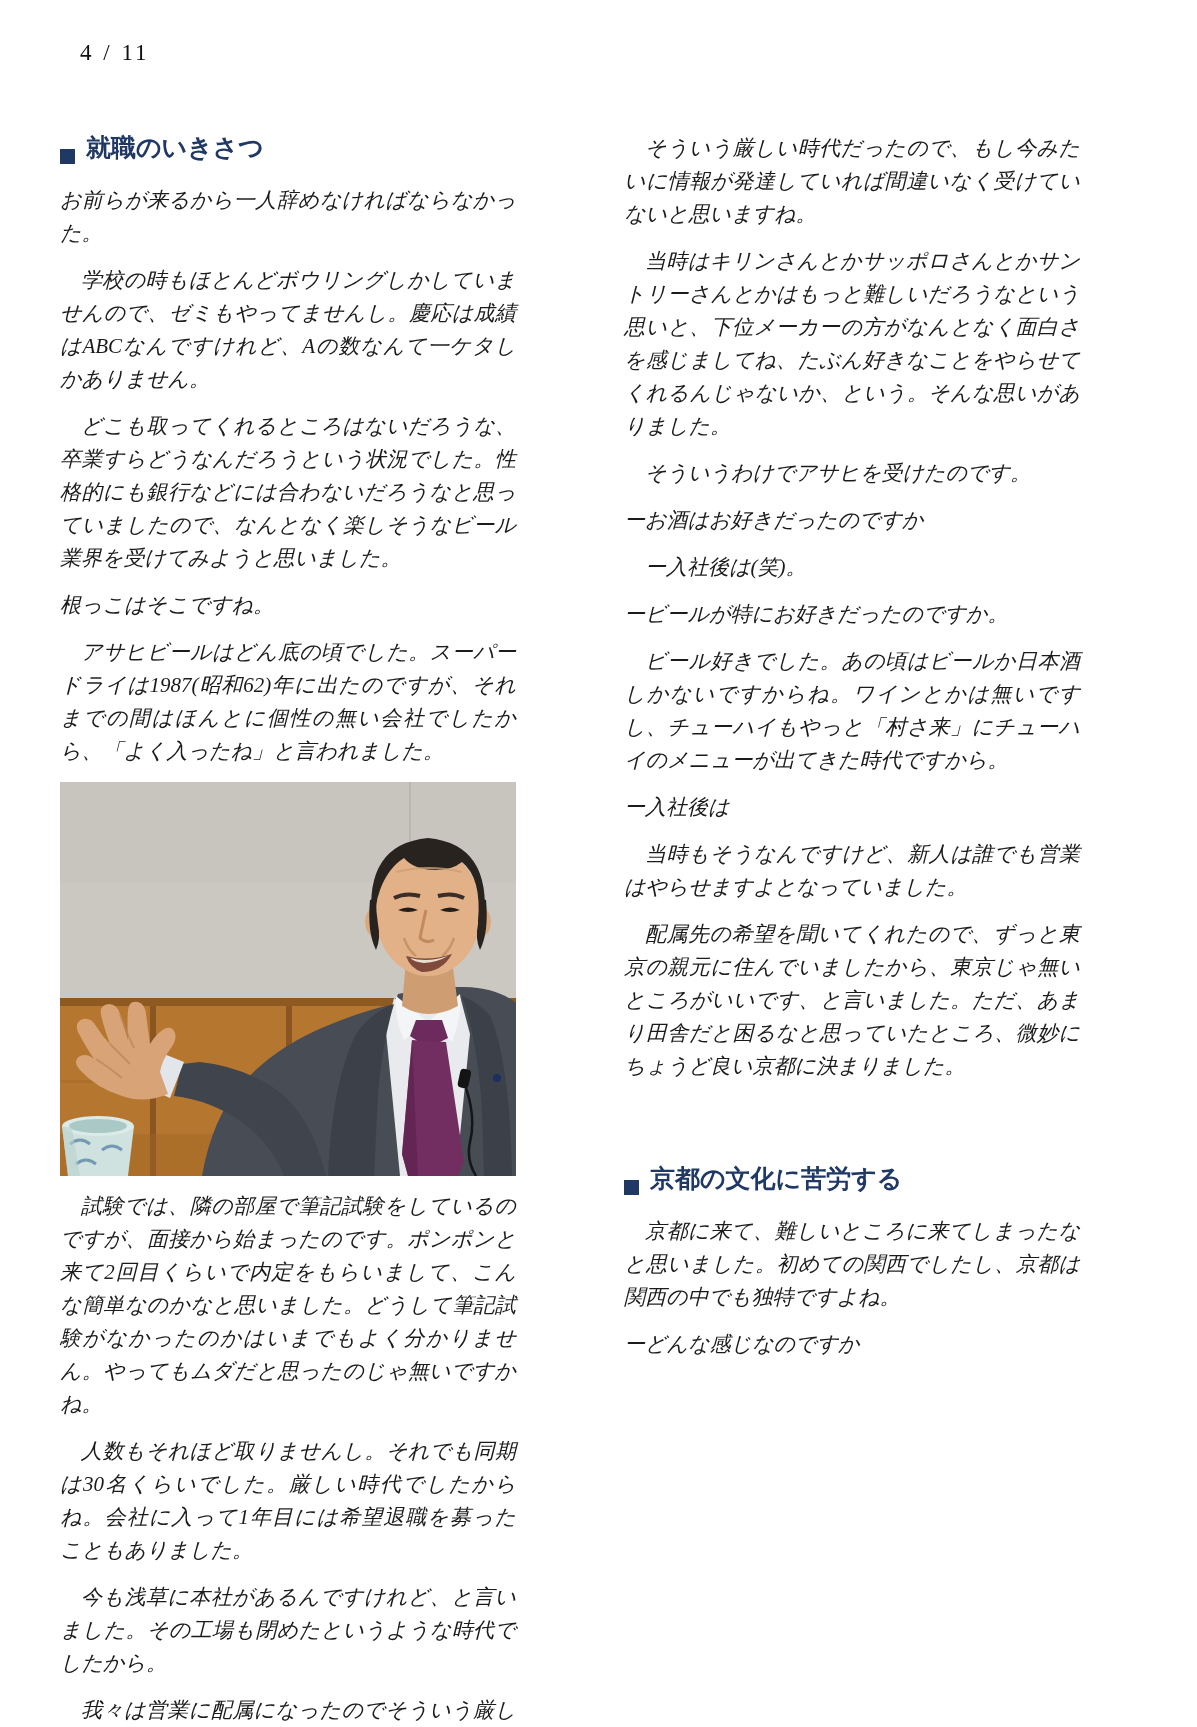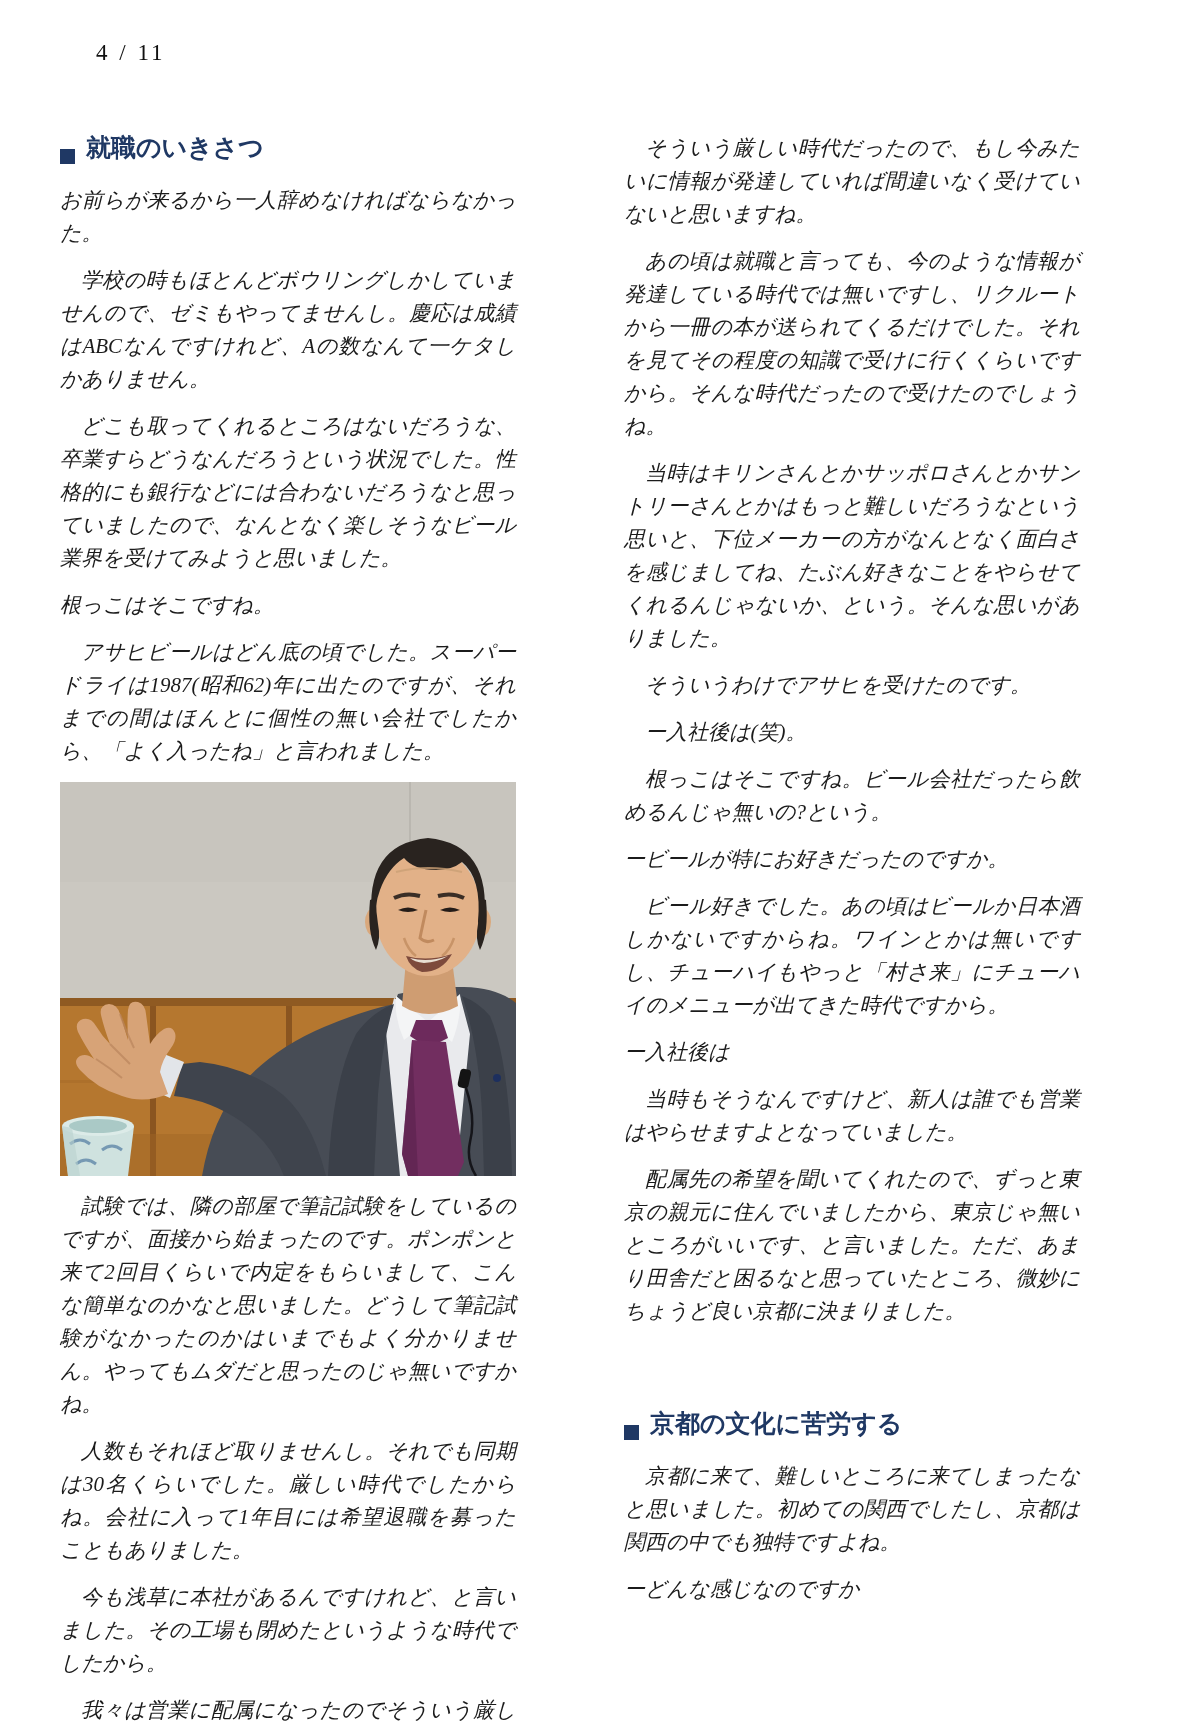--- a/index.html
+++ b/index.html
@@ -6,21 +6,21 @@
   body {
     width: 1197px; height: 1727px;
     background: #ffffff;
     position: relative;
     overflow: hidden;
     font-family: "Liberation Serif", "DejaVu Serif", serif;
     color: #1b1b1b;
   }
   .page-number {
     position: absolute;
-    left: 96px; top: 40px;
+    left: 80px; top: 40px;
     font-size: 23px;
     letter-spacing: 3px;
     color: #111111;
   }
   .col {
     position: absolute;
     top: 132px;
     width: 456px;
   }
   .col-left  { left: 60px; }
@@ -155,25 +155,24 @@
     </figure>
 
     <p class="a">試験では、隣の部屋で筆記試験をしているのですが、面接から始まったのです。ポンポンと来て2回目くらいで内定をもらいまして、こんな簡単なのかなと思いました。どうして筆記試験がなかったのかはいまでもよく分かりません。やってもムダだと思ったのじゃ無いですかね。</p>
     <p class="a">人数もそれほど取りませんし。それでも同期は30名くらいでした。厳しい時代でしたからね。会社に入って1年目には希望退職を募ったこともありました。</p>
     <p class="a">今も浅草に本社があるんですけれど、と言いました。その工場も閉めたというような時代でしたから。</p>
     <p class="a">我々は営業に配属になったのでそういう厳しい経験はなかったのですけど、工場に配属になった人間の中には「お前らが来るから一人辞めなければならなかった」と言われた同期もいました。</p>
   </div>
 
   <div class="col col-right">
     <p class="a">そういう厳しい時代だったので、もし今みたいに情報が発達していれば間違いなく受けていないと思いますね。</p>
-    <p class="a">あの頃は就職と言っても、今のような情報が発達している時代では無いですし、リクルートから一冊の本が送られてくるだけでした。それを見てその程度の知識で受けに行くくらいですから。そんな時代だったので受けたのでしょうね。</p>
     <p class="a">当時はキリンさんとかサッポロさんとかサントリーさんとかはもっと難しいだろうなという思いと、下位メーカーの方がなんとなく面白さを感じましてね、たぶん好きなことをやらせてくれるんじゃないか、という。そんな思いがありました。</p>
     <p class="a">そういうわけでアサヒを受けたのです。</p>
+    <p class="q">ーお酒はお好きだったのですか</p>
     <p class="a">ー入社後は(笑)。</p>
-    <p class="a">根っこはそこですね。ビール会社だったら飲めるんじゃ無いの?という。</p>
     <p class="q">ービールが特にお好きだったのですか。</p>
     <p class="a">ビール好きでした。あの頃はビールか日本酒しかないですからね。ワインとかは無いですし、チューハイもやっと「村さ来」にチューハイのメニューが出てきた時代ですから。</p>
     <p class="q">ー入社後は</p>
     <p class="a">当時もそうなんですけど、新人は誰でも営業はやらせますよとなっていました。</p>
     <p class="a">配属先の希望を聞いてくれたので、ずっと東京の親元に住んでいましたから、東京じゃ無いところがいいです、と言いました。ただ、あまり田舎だと困るなと思っていたところ、微妙にちょうど良い京都に決まりました。</p>
 
     <h2 class="section-heading section-heading--second">
       <span class="sq"></span>
       <span>京都の文化に苦労する</span>
     </h2>

